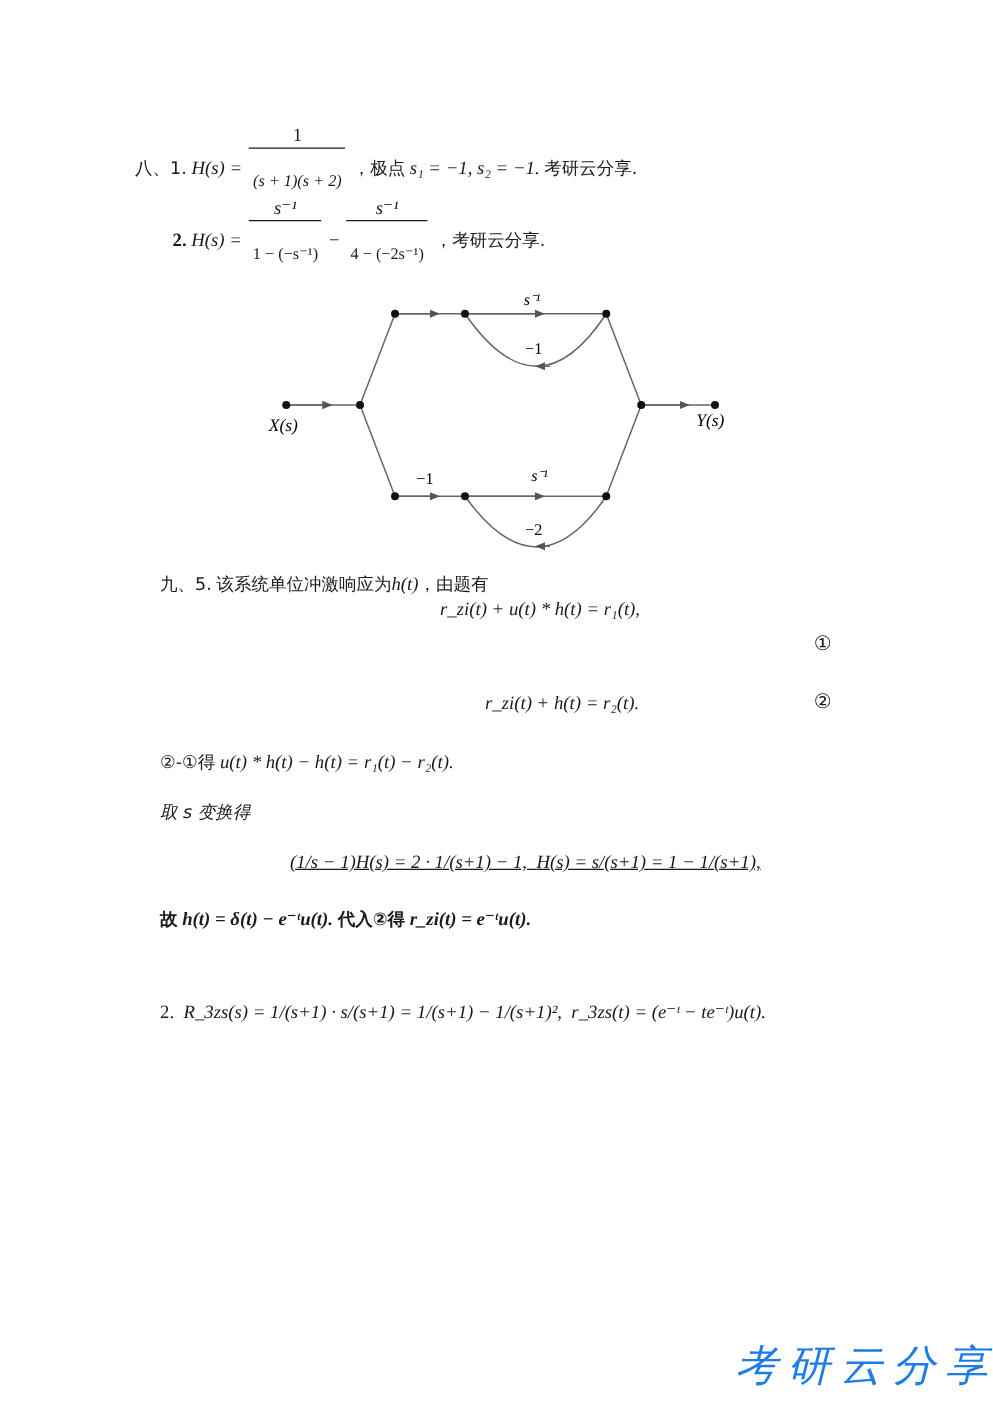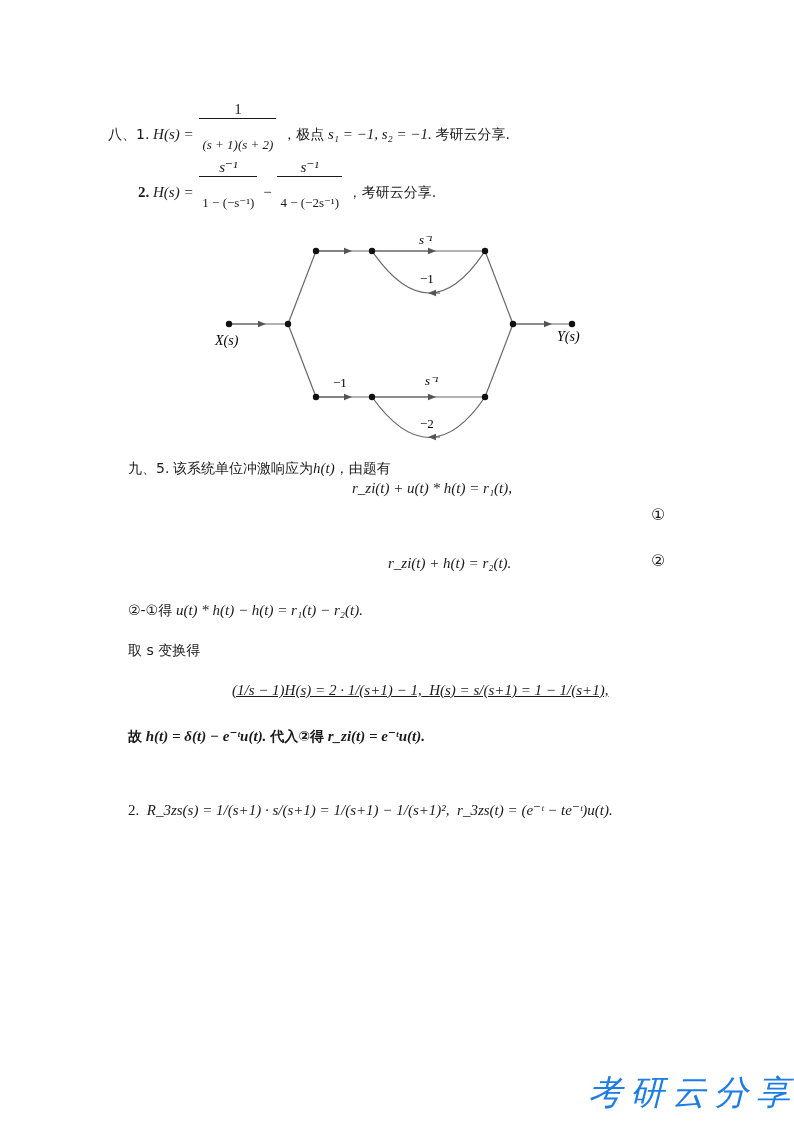--- a/index.html
+++ b/index.html
@@ -108,21 +108,21 @@
 <div class="abs line it" style="left:352px; top:478px;">r_zi(t) + u(t) * h(t) = r₁(t),</div>
 <div class="abs circ" style="left:651px; top:505px;">①</div>
 <div class="abs line it" style="left:352px; top:553px;margin-left:36px;">r_zi(t) + h(t) = r₂(t).</div>
 <div class="abs circ" style="left:651px; top:551px;">②</div>
 
 <div class="abs line" style="left:128px; top:600px;">
   <span class="cn">②-①得</span>
   <span class="it">u(t) * h(t) − h(t) = r₁(t) − r₂(t).</span>
 </div>
 
-<div class="abs line cn" style="left:128px; top:640px;">取 s 变换得</div>
+<div class="abs line cn" style="left:128px; top:640px;font-style:italic;">取 s 变换得</div>
 
 <div class="abs line it" style="left:232px; top:680px;text-decoration:underline;">
   <span>(1/s − 1)H(s) = 2 · 1/(s+1) − 1,</span>&nbsp;
   <span>H(s) = s/(s+1) = 1 − 1/(s+1),</span>
 </div>
 
 <div class="abs line" style="left:128px; top:726px;font-weight:bold;">
   <span class="cn">故</span>
   <span class="it">h(t) = δ(t) − e⁻ᵗu(t).</span>
   <span class="cn">代入②得</span>

